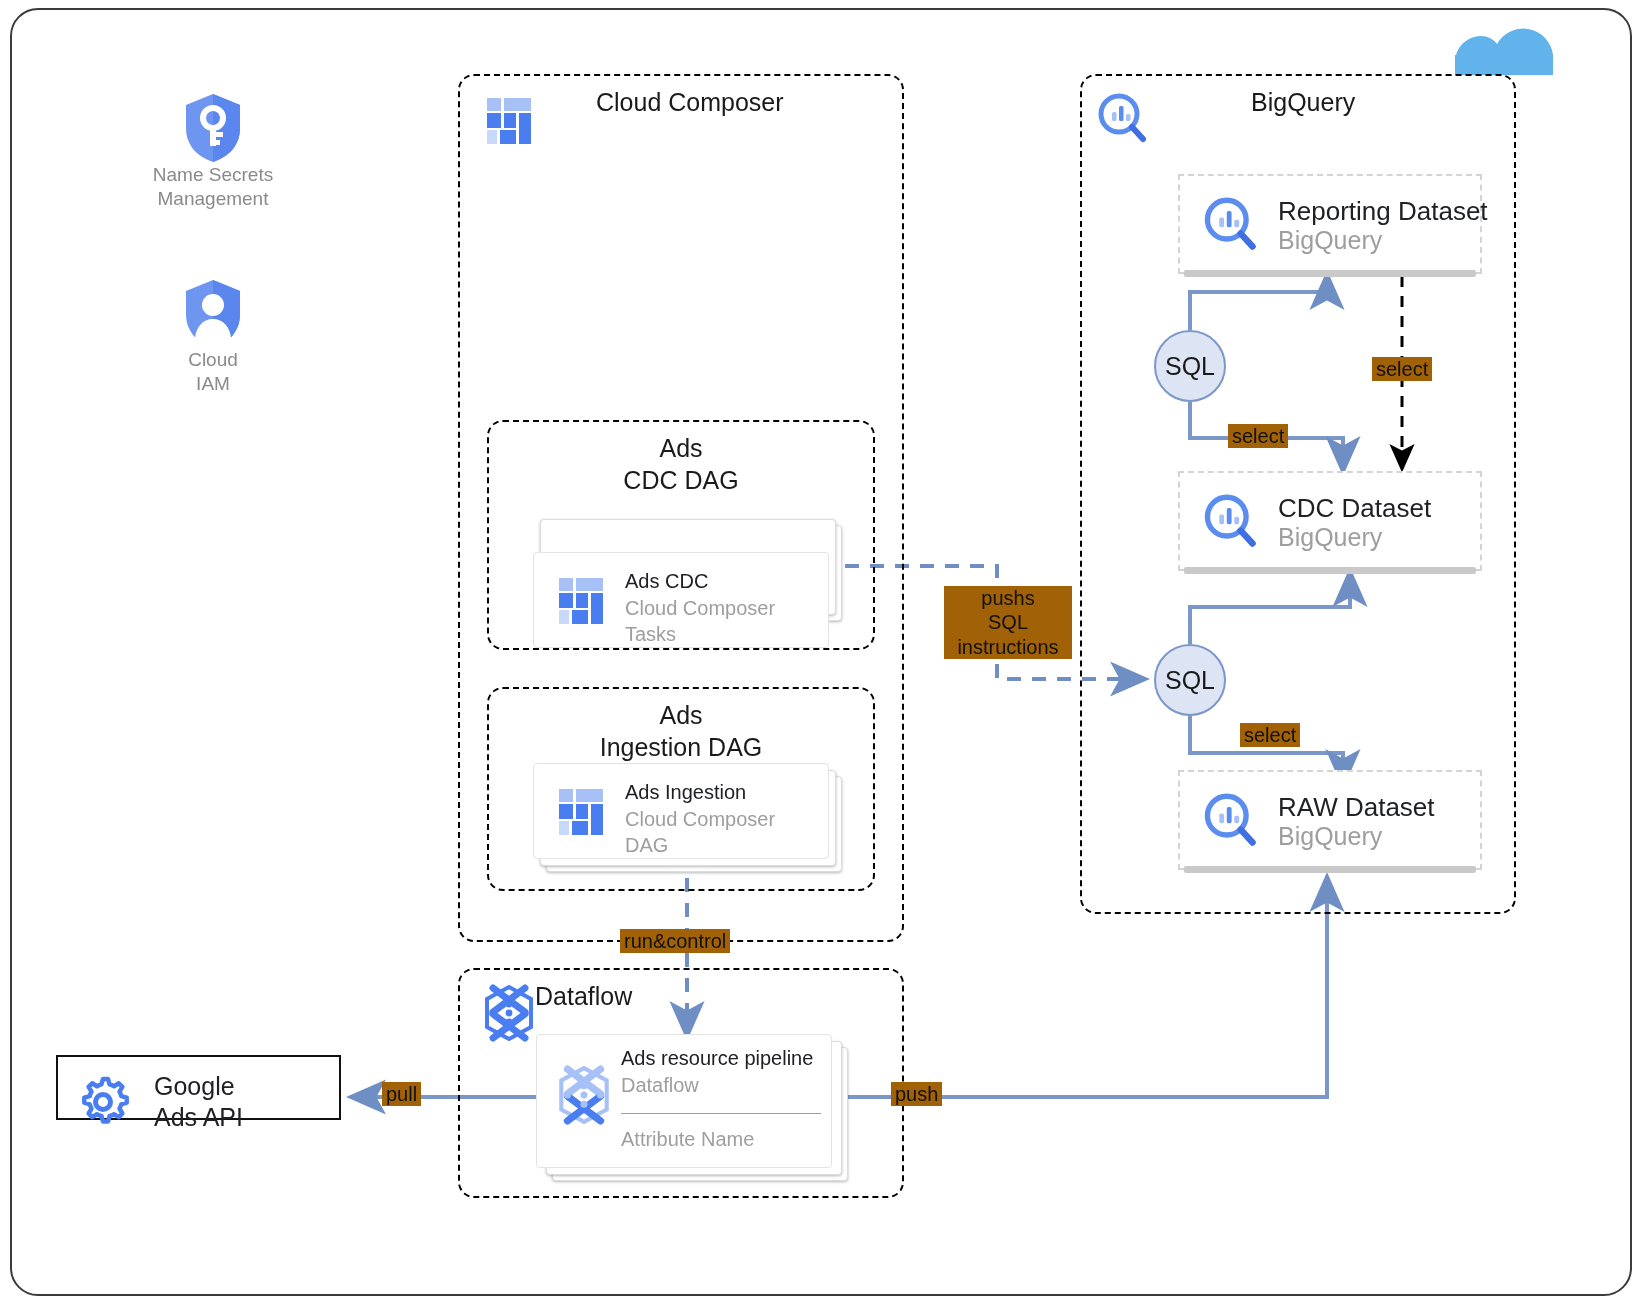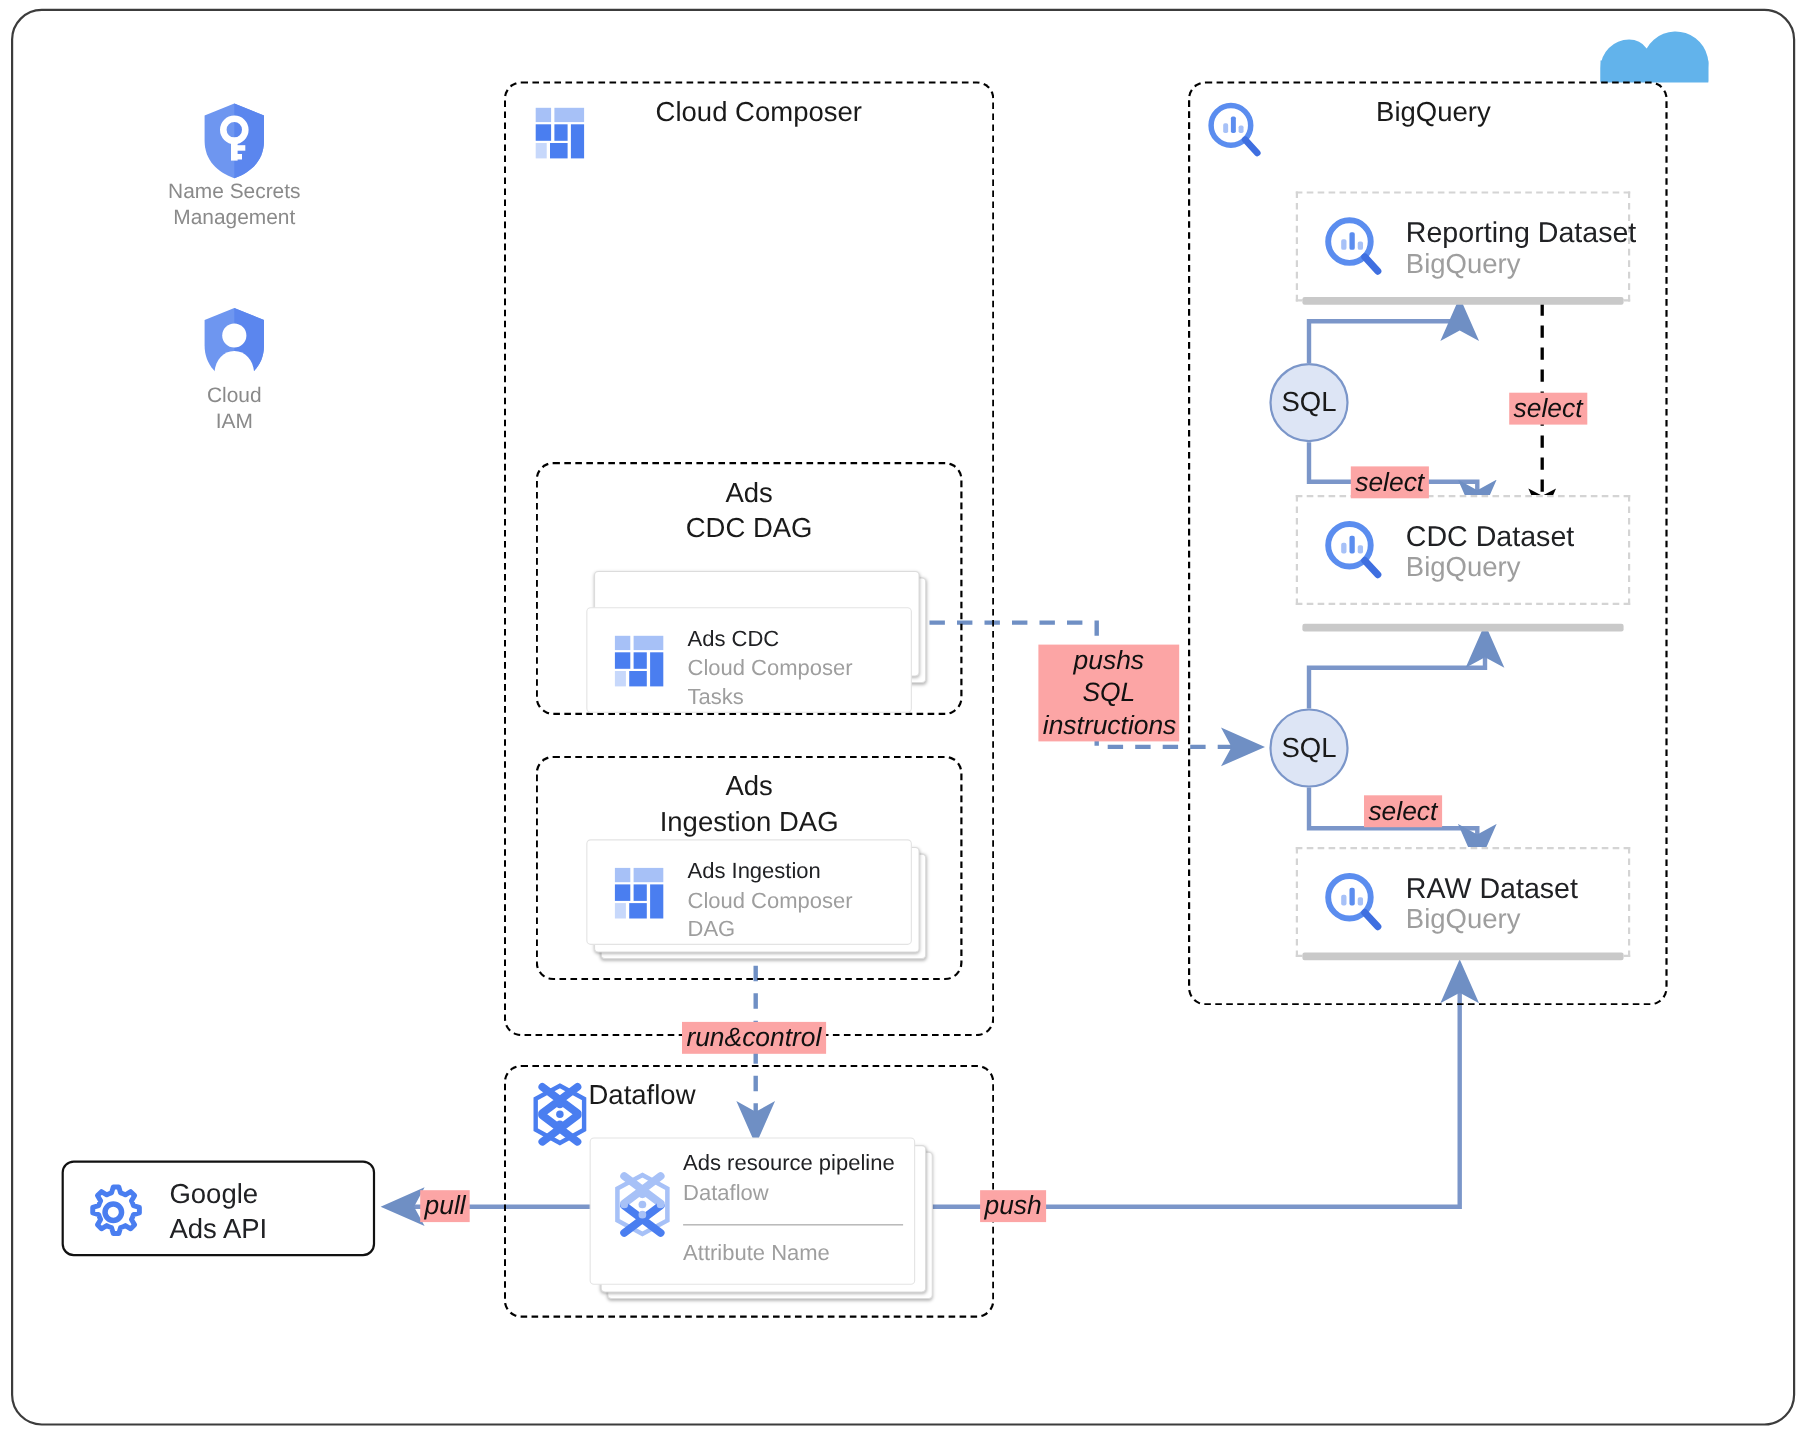--- a/index.html
+++ b/index.html
@@ -29,21 +29,21 @@
   
   .ds{position:absolute;box-sizing:border-box;border:2px dashed #d4d4d4;background:#fff;}
   .ds-bar{position:absolute;height:7px;background:#c9c9c9;border-radius:2px;}
   .ds-title{position:absolute;font-size:26px;color:#202124;white-space:nowrap;}
   .ds-sub{position:absolute;font-size:25px;color:#9e9e9e;white-space:nowrap;}
 
   .sqlnode{position:absolute;width:72px;height:72px;border-radius:50%;
            background:#dde5f5;border:2px solid #7b96c9;box-sizing:border-box;
            display:flex;align-items:center;justify-content:center;font-size:25px;color:#1a1a1a;z-index:6;}
 
-  .edge-label{position:absolute;font-size:24px;color:#111;background:#fca5a5;padding:0 4px;white-space:nowrap;z-index:7;text-align:center;line-height:1.22;font-style:italic;}
+  .edge-label{position:absolute;font-size:20px;color:#111;background:#a16207;padding:0 4px;white-space:nowrap;z-index:7;text-align:center;line-height:1.22;}
 
   .apibox{position:absolute;box-sizing:border-box;border:2px solid #111;background:#fff;z-index:5;}
   .apibox-text{position:absolute;font-size:25px;color:#202124;line-height:1.25;white-space:nowrap;}
 </style>
 </head>
 <body>
 
 <div id="canvas">
 
   <div class="frame"></div>
@@ -185,21 +185,21 @@
       <rect x="16" y="20" width="4.5" height="9" rx="1.6" fill="#a7c1f7"></rect>
       <rect x="23" y="14" width="4.5" height="15" rx="1.6" fill="#5b8def"></rect>
       <rect x="30" y="22" width="4.5" height="7" rx="1.6" fill="#a7c1f7"></rect>
       <path d="M36,35 L47,47" stroke="#3f6fe0" stroke-width="6" stroke-linecap="round"></path>
     </svg>
     <div class="ds-title" style="left:98px;top:20px;">Reporting Dataset</div>
     <div class="ds-sub" style="left:98px;top:50px;">BigQuery</div>
   </div>
   <div class="ds-bar" style="left:1184px;top:270px;width:292px;"></div>
 
-  <div class="ds" style="left:1178px;top:450px;width:304px;height:100px;">
+  <div class="ds" style="left:1178px;top:471px;width:304px;height:100px;">
     <svg style="position:absolute;left:22px;top:20px;" width="56" height="58" viewBox="0 0 52 54">
       <circle cx="23" cy="22" r="18" fill="none" stroke="#5b8def" stroke-width="5"></circle>
       <rect x="16" y="20" width="4.5" height="9" rx="1.6" fill="#a7c1f7"></rect>
       <rect x="23" y="14" width="4.5" height="15" rx="1.6" fill="#5b8def"></rect>
       <rect x="30" y="22" width="4.5" height="7" rx="1.6" fill="#a7c1f7"></rect>
       <path d="M36,35 L47,47" stroke="#3f6fe0" stroke-width="6" stroke-linecap="round"></path>
     </svg>
     <div class="ds-title" style="left:98px;top:20px;">CDC Dataset</div>
     <div class="ds-sub" style="left:98px;top:50px;">BigQuery</div>
   </div>
@@ -258,21 +258,21 @@
       <circle cx="28" cy="40" r="3.4" fill="#a7c1f7"></circle>
       <circle cx="12" cy="31" r="3.4" fill="#a7c1f7"></circle>
       <circle cx="44" cy="31" r="3.4" fill="#a7c1f7"></circle>
     </svg>
     <div class="card-title" style="left:84px;top:12px;">Ads resource pipeline</div>
     <div class="card-sub" style="left:84px;top:37px;">Dataflow</div>
     <div class="card-divider" style="left:84px;top:78px;width:200px;"></div>
     <div class="card-sub" style="left:84px;top:91px;">Attribute Name</div>
   </div>
 
-  <div class="apibox" style="left:56px;top:1055px;width:285px;height:87px;border-radius:11px;">
+  <div class="apibox" style="left:56px;top:1055px;width:285px;height:65px;">
     <svg style="position:absolute;left:18px;top:18px;" width="54" height="54" viewBox="0 0 54 54">
       <path d="M27,4 l5,0 l1.6,5.4 a18,18 0 0 1 4.4,1.8 l4.8,-2.9 l3.6,3.6 l-2.9,4.8 a18,18 0 0 1 1.8,4.4 l5.4,1.6 l0,5 l-5.4,1.6 a18,18 0 0 1 -1.8,4.4 l2.9,4.8 l-3.6,3.6 l-4.8,-2.9 a18,18 0 0 1 -4.4,1.8 l-1.6,5.4 l-5,0 l-1.6,-5.4 a18,18 0 0 1 -4.4,-1.8 l-4.8,2.9 l-3.6,-3.6 l2.9,-4.8 a18,18 0 0 1 -1.8,-4.4 l-5.4,-1.6 l0,-5 l5.4,-1.6 a18,18 0 0 1 1.8,-4.4 l-2.9,-4.8 l3.6,-3.6 l4.8,2.9 a18,18 0 0 1 4.4,-1.8 z" fill="none" stroke="#4a7ef0" stroke-width="4.5" stroke-linejoin="round"></path>
       <circle cx="27" cy="27" r="7.5" fill="none" stroke="#4a7ef0" stroke-width="5"></circle>
     </svg>
     <div class="apibox-text" style="left:96px;top:14px;">
       <span>Google</span><br>
       <span>Ads API</span>
     </div>
   </div>
 

